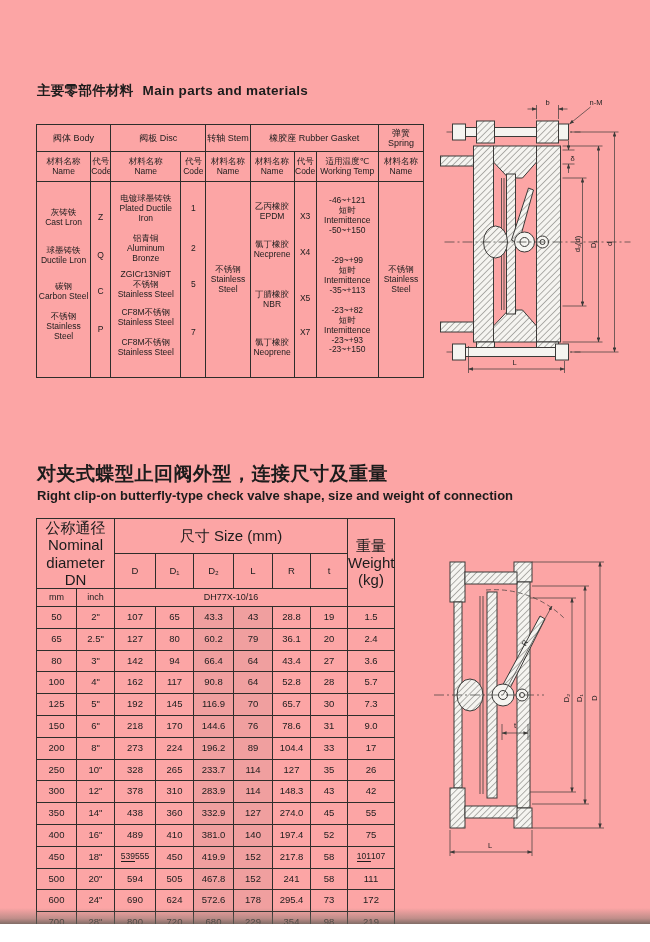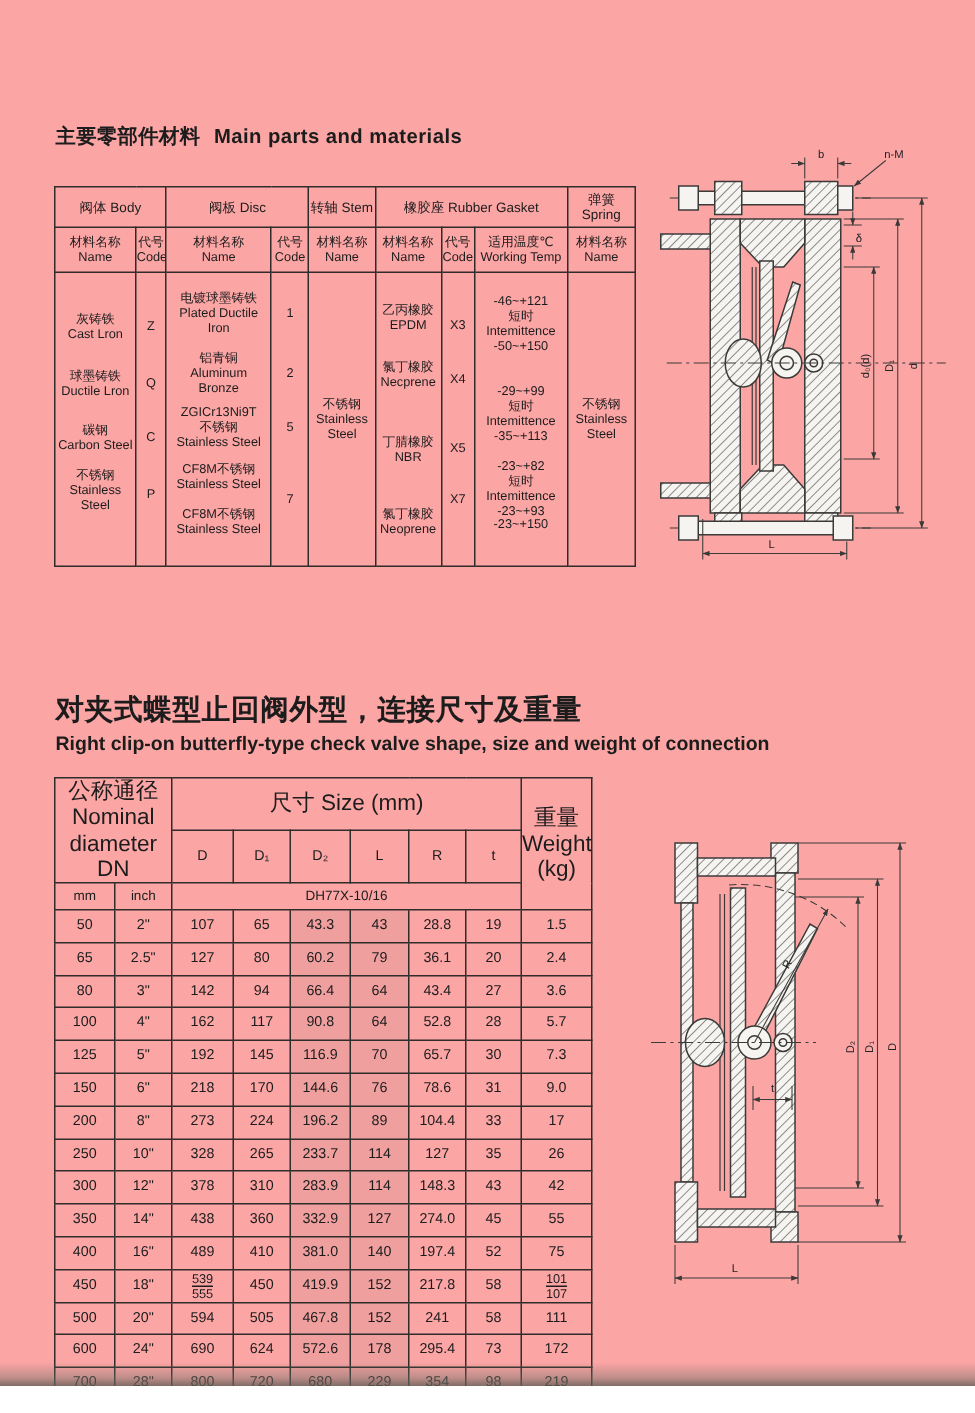--- a/index.html
+++ b/index.html
@@ -26,21 +26,21 @@
   .mat-table .sub { height:30px; }
   .mat-table .body-row td { height:195px; position:relative; }
   .mat { position:absolute; left:0; right:0; text-align:center; }
   
   .size-table { position:absolute; left:36px; top:518px; width:358px; font-size:9.5px; line-height:1.15; }
   .size-table .hA td { height:24px; font-size:15px; }
   .size-table .hB td { height:24px; }
   .size-table .hC td { height:17px; font-size:9px; }
   .size-table tbody td { height:20.8px; }
   .size-table .tint { background:rgba(90,86,78,.07); }
-  .frac { display:inline-flex; flex-direction:column; font-size:8.5px; line-height:1.05; vertical-align:middle; }
+  .frac { display:inline-flex; flex-direction:row; font-size:8.5px; line-height:1.05; vertical-align:middle; }
   .frac .frac-top { border-bottom:1px solid #1c1c1c; }
   
   .draw1 { position:absolute; left:438px; top:94px; }
   .draw2 { position:absolute; left:426px; top:546px; }
   svg text { font-family:"Liberation Sans","DejaVu Sans",sans-serif; font-size:7.5px; fill:#222; }
   
   .scan-shadow { position:absolute; left:0; right:0; bottom:0; height:16px;
     background:linear-gradient(to bottom, rgba(125,120,110,0) 0%, rgba(118,113,104,.45) 65%, rgba(98,94,86,.8) 100%); }
 </style>
 </head>

